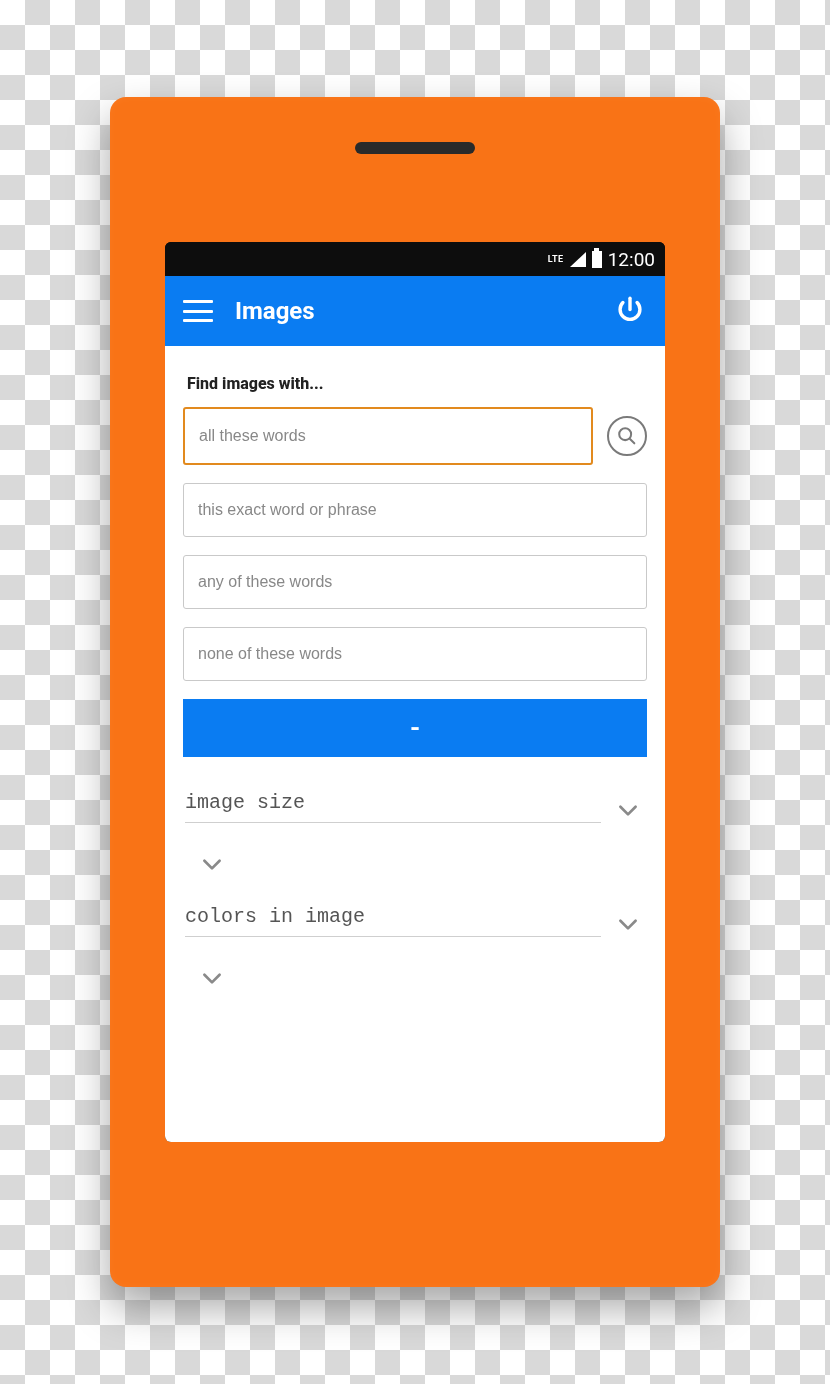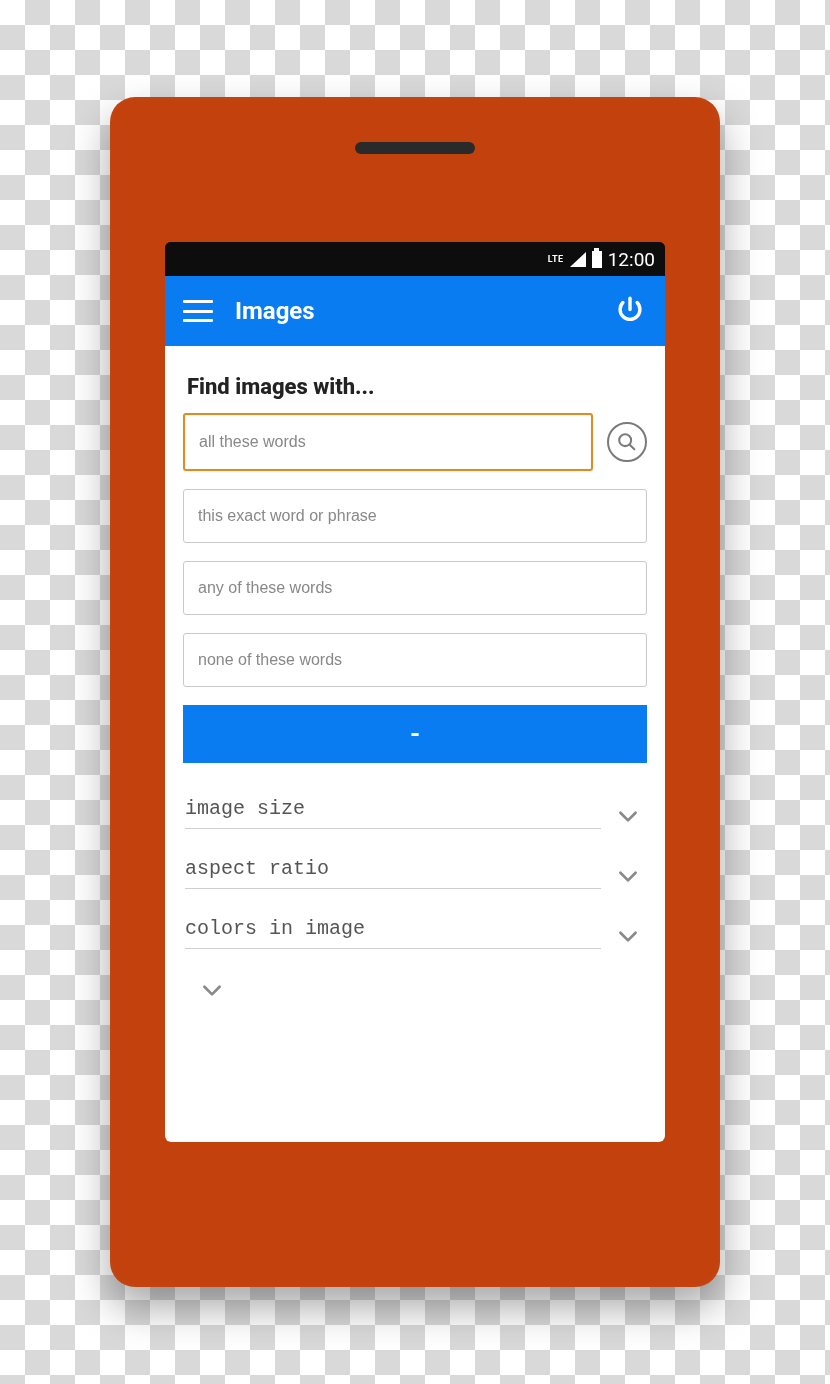--- a/index.html
+++ b/index.html
@@ -21,22 +21,22 @@
     background-size: 50px 50px;
     background-position: 0 0, 0 25px, 25px -25px, -25px 0px;
     background-color: #fff;
   }
   .phone {
     position: absolute;
     left: 50%; top: 50%;
     transform: translate(-50%, -50%);
     width: 610px;
     height: 1190px;
-    background: #c2410c;
-    border-radius: 25px;
+    background: #f97316;
+    border-radius: 16px;
     box-shadow: 0 20px 40px rgba(0,0,0,0.35), inset 0 0 8px rgba(255,255,255,0.05);
   }
   .screen {
     position: absolute;
     left: 50%; top: 50%;
     transform: translate(-50%, -50%);
     width: 500px;
     height: 900px;
     background: #0d0d0d;
     border-radius: 6px;
@@ -95,21 +95,21 @@
   .power-icon svg { width: 34px; height: 34px; display: block; }
 
   
   .content {
     background: #fff;
     padding: 24px 18px 0 18px;
     height: calc(100% - 104px);
     overflow: hidden;
   }
   .section-title {
-    font-size: 22px; font-weight: 800; color: #222;
+    font-size: 16px; font-weight: 800; color: #222;
     margin: 4px 0 14px 4px;
   }
   .row1 { display: flex; align-items: center; gap: 14px; margin-bottom: 18px; }
   .input {
     width: 100%;
     height: 54px;
     border: 1px solid #c9c9c9;
     border-radius: 3px;
     font-size: 16px;
     color: #888;
@@ -217,21 +217,20 @@
       <div class="dropdown">
         <div class="dropdown-label">image size</div>
         <div class="chev">
           <svg viewBox="0 0 24 24" fill="none" stroke="#8a8a8a" stroke-width="2.5" stroke-linecap="round" stroke-linejoin="round">
               <polyline points="5 9 12 16 19 9"></polyline>
             </svg>
         </div>
       </div>
 
       <div class="dropdown">
-        <div class="dropdown-label">aspect ratio</div>
         <div class="chev">
           <svg viewBox="0 0 24 24" fill="none" stroke="#8a8a8a" stroke-width="2.5" stroke-linecap="round" stroke-linejoin="round">
               <polyline points="5 9 12 16 19 9"></polyline>
             </svg>
         </div>
       </div>
 
       <div class="dropdown">
         <div class="dropdown-label">colors in image</div>
         <div class="chev">

